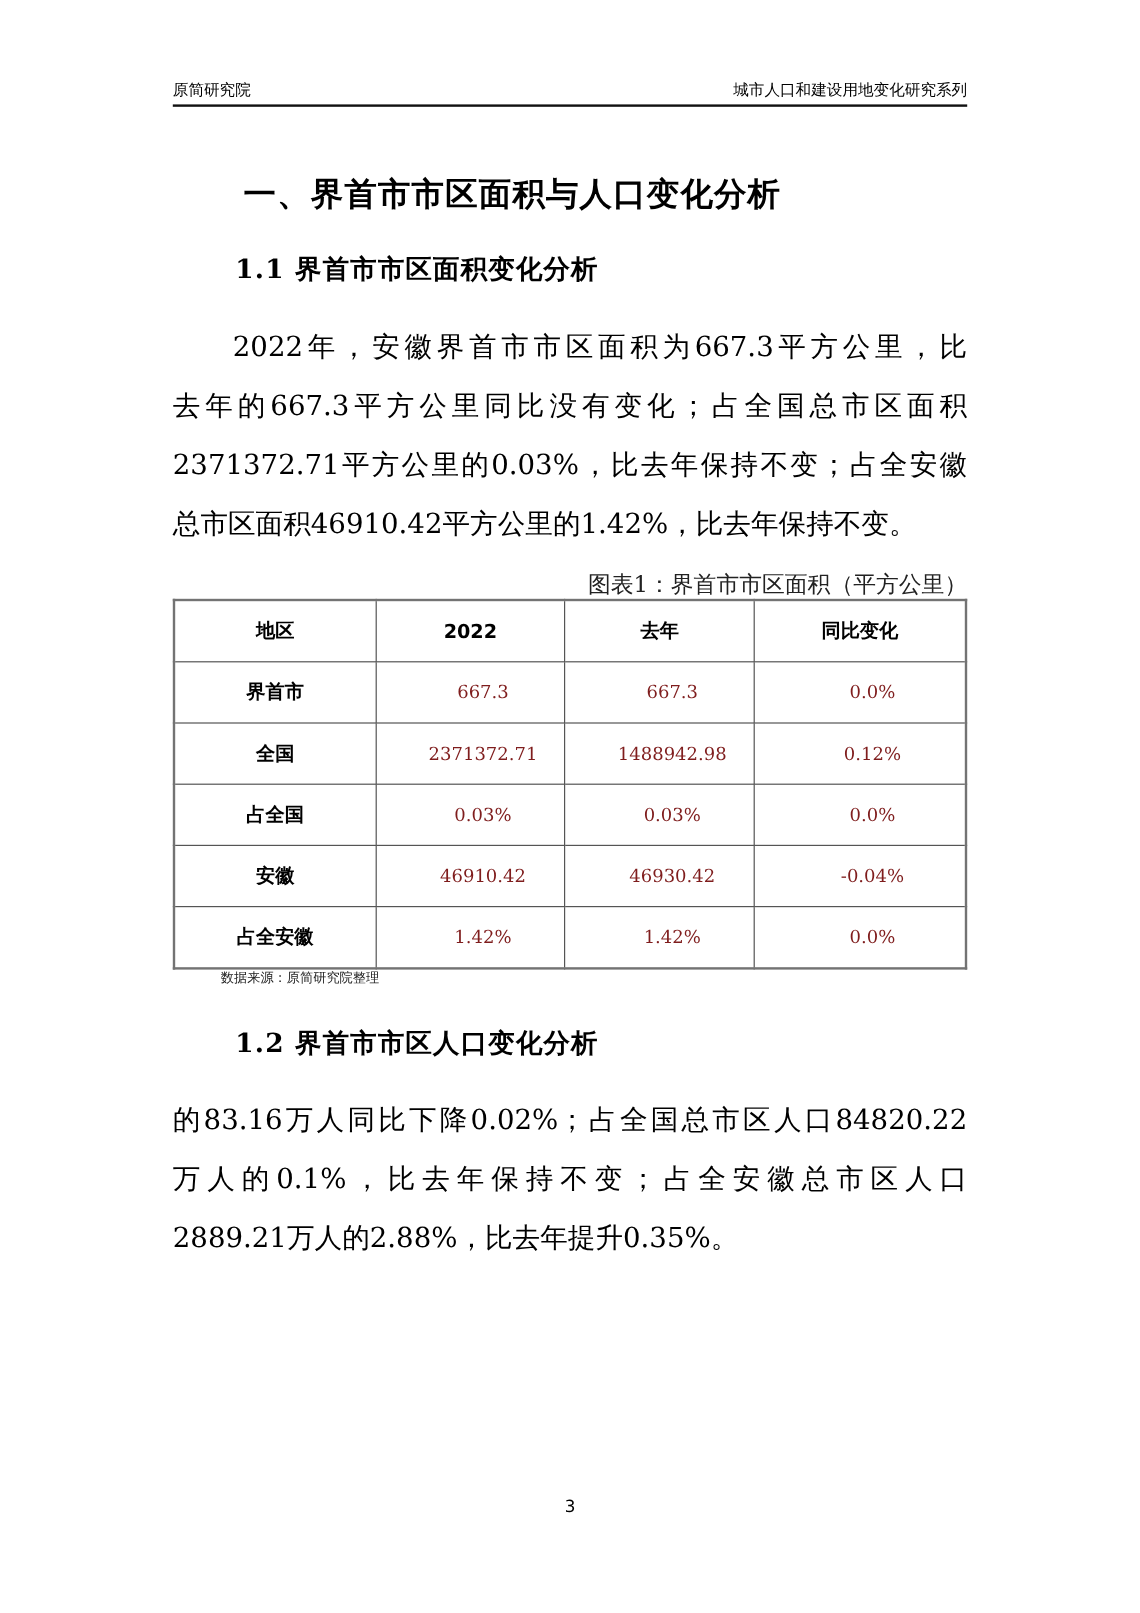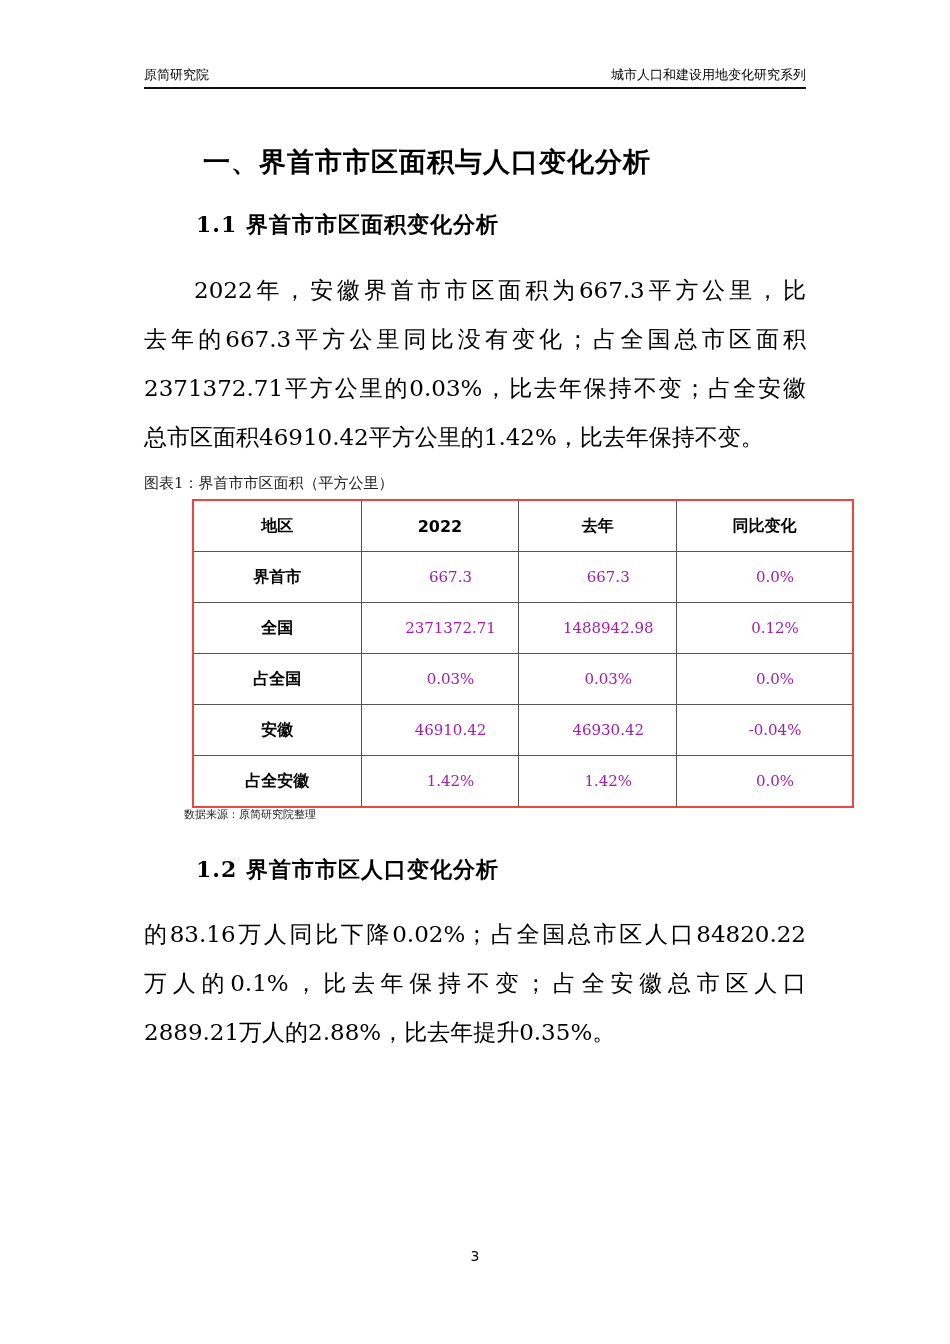--- a/index.html
+++ b/index.html
@@ -13,28 +13,28 @@
     .header-rule { position: absolute; left: 144px; top: 87px; width: 662px; height: 2px; background: #111; }
 
     .h1 { position: absolute; left: 203px; top: 144px; font-size: 27px; font-weight: bold; letter-spacing: 1px; white-space: nowrap; }
     .h2 { position: absolute; left: 196px; font-size: 22px; font-weight: bold; letter-spacing: 1px; white-space: nowrap; }
 
     .para { position: absolute; left: 144px; width: 662px; font-size: 23px; line-height: 49px; text-align: justify; }
     .para .line { display: block; white-space: nowrap; text-align: justify; text-align-last: justify; height: 49px; }
     .para .line.last { text-align-last: left; }
     .para .line.indent { padding-left: 50px; }
 
-    .caption { position: absolute; left: 144px; width: 662px; top: 474px; text-align: left; font-size: 15px; color: #222; }
+    .caption { position: absolute; left: 144px; width: 662px; top: 474px; text-align: right; font-size: 19px; color: #222; }
 
     table.data { position: absolute; left: 144px; top: 499px; width: 662px; border-collapse: collapse; }
     table.data td, table.data th { border: 1px solid #555; height: 50px; text-align: center; font-size: 15px; padding: 0; }
-    table.data { border: 2px solid #ef4444; margin-left: 48px; }
+    table.data { border: 2px solid #737373; }
     table.data th { font-weight: bold; font-family: "DejaVu Sans", "Liberation Sans", sans-serif; font-size: 16px; }
     table.data td.rowhead { font-weight: bold; font-family: "DejaVu Sans", "Liberation Sans", sans-serif; font-size: 16px; }
-    table.data td.num { font-family: "DejaVu Serif", "Liberation Serif", serif; color: #a21caf; padding-left: 21px; }
+    table.data td.num { font-family: "DejaVu Serif", "Liberation Serif", serif; color: #7f1d1d; padding-left: 21px; }
     col.c1 { width: 169px; } col.c2 { width: 158px; } col.c3 { width: 158px; } col.c4 { width: 177px; }
 
     .source { position: absolute; left: 184px; top: 807px; font-size: 11px; color: #222; }
     .pagenum { position: absolute; left: 0; width: 950px; top: 1248px; text-align: center; font-size: 14px; }
   </style>
 </head>
 <body>
 
 <div class="header sans">
   <span class="left">原简研究院</span>

